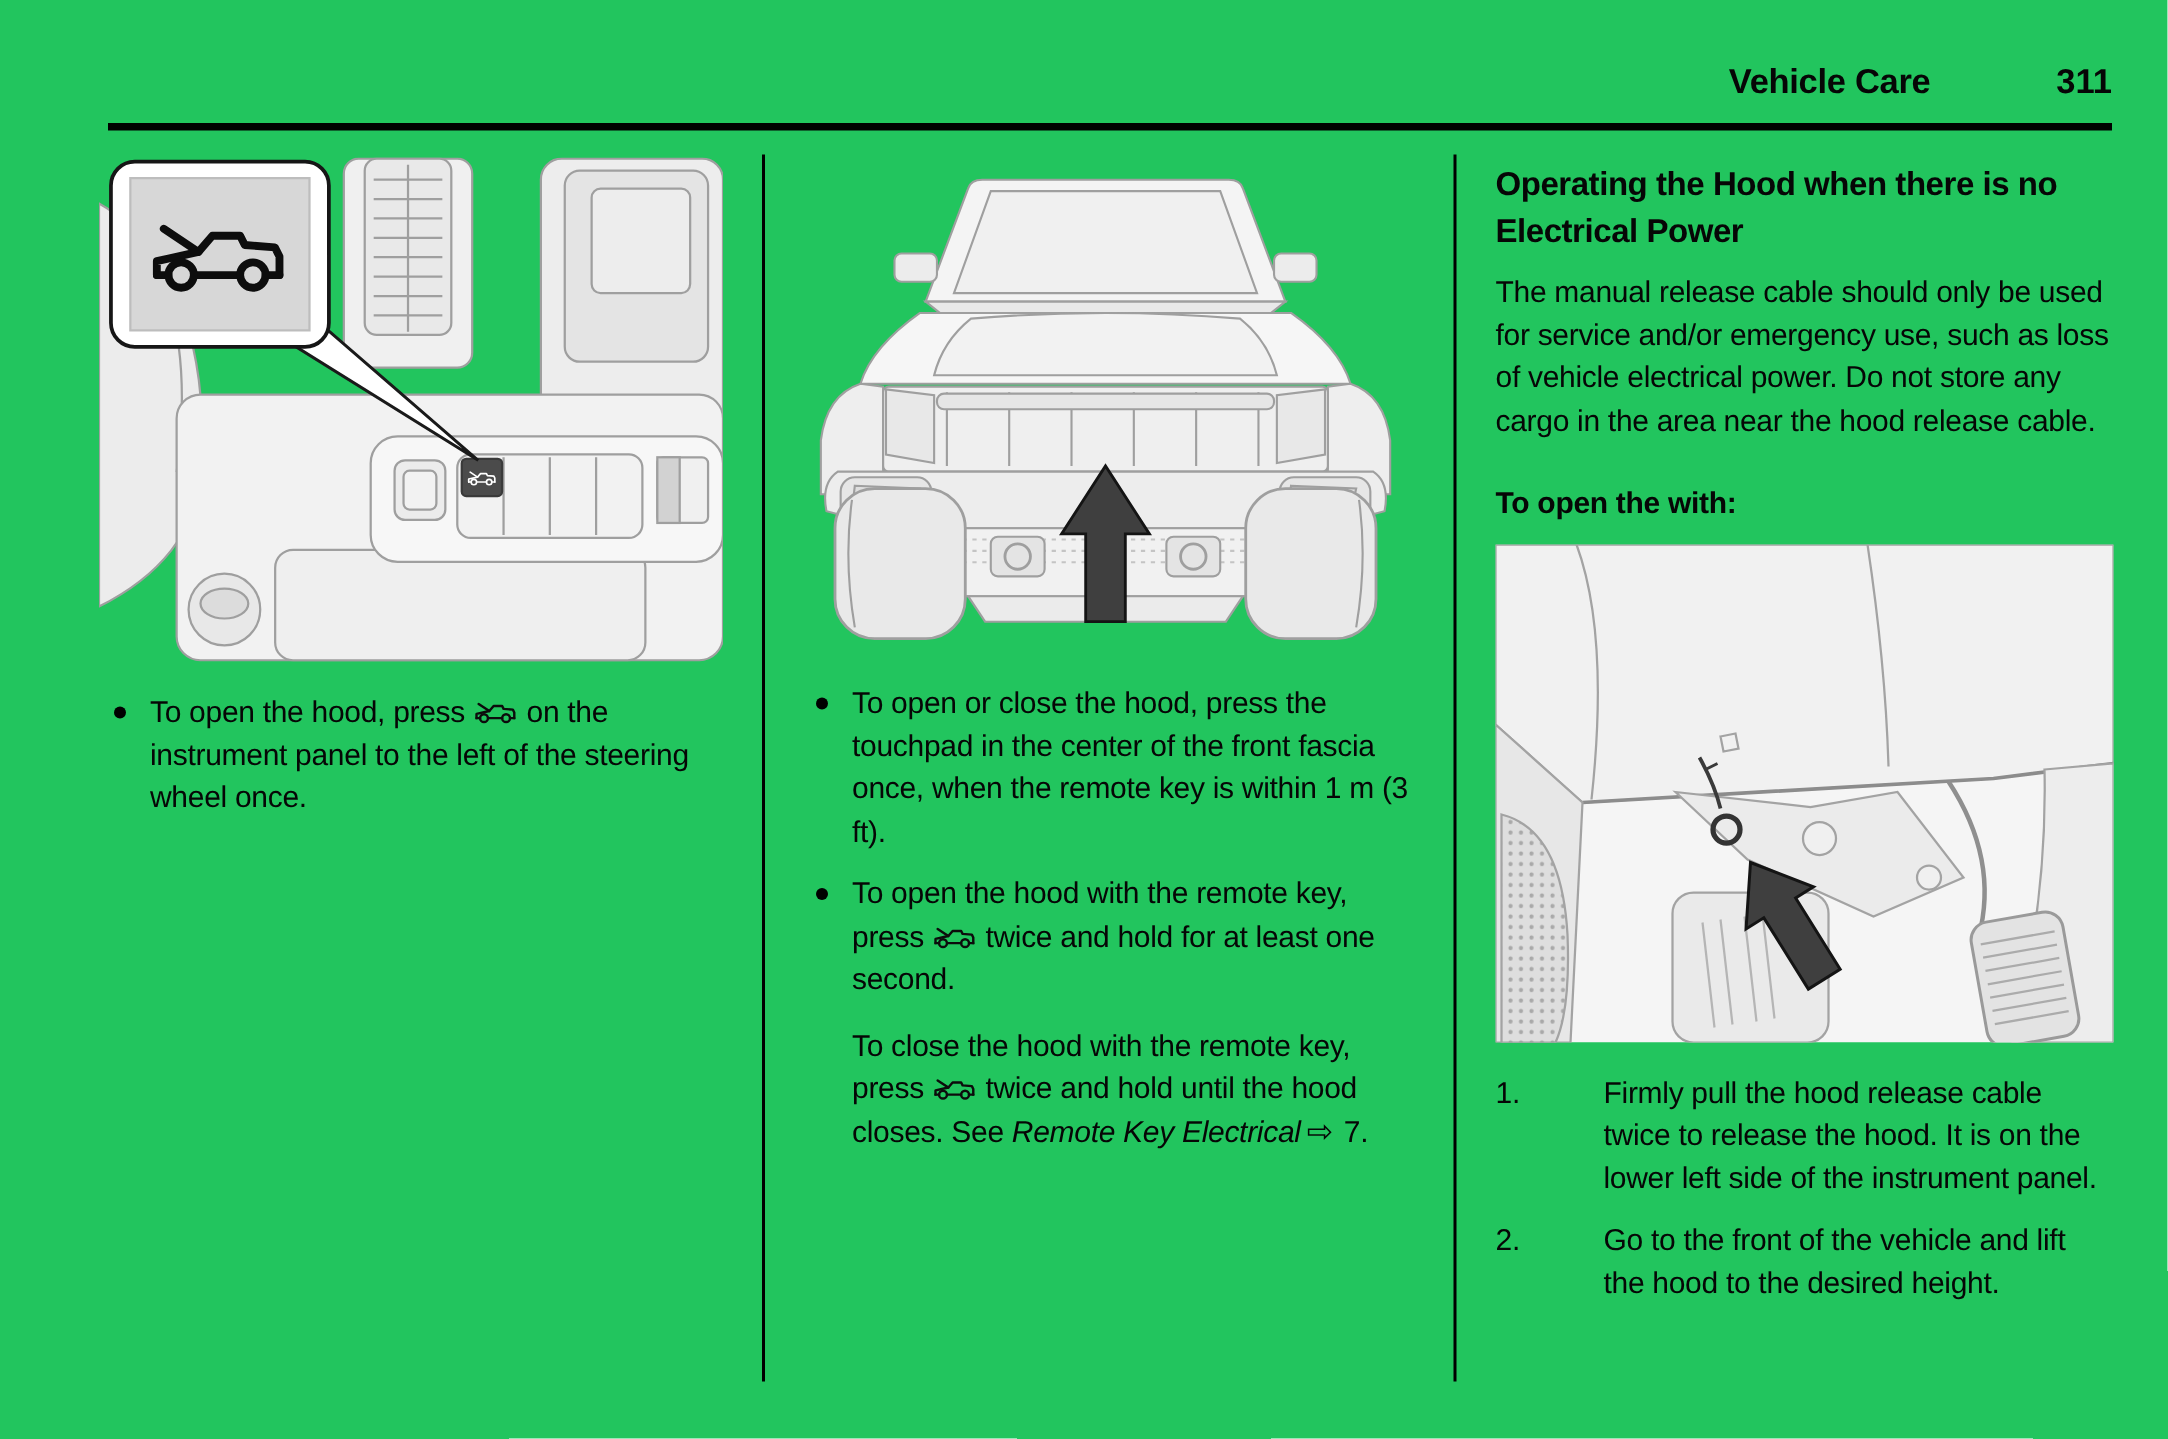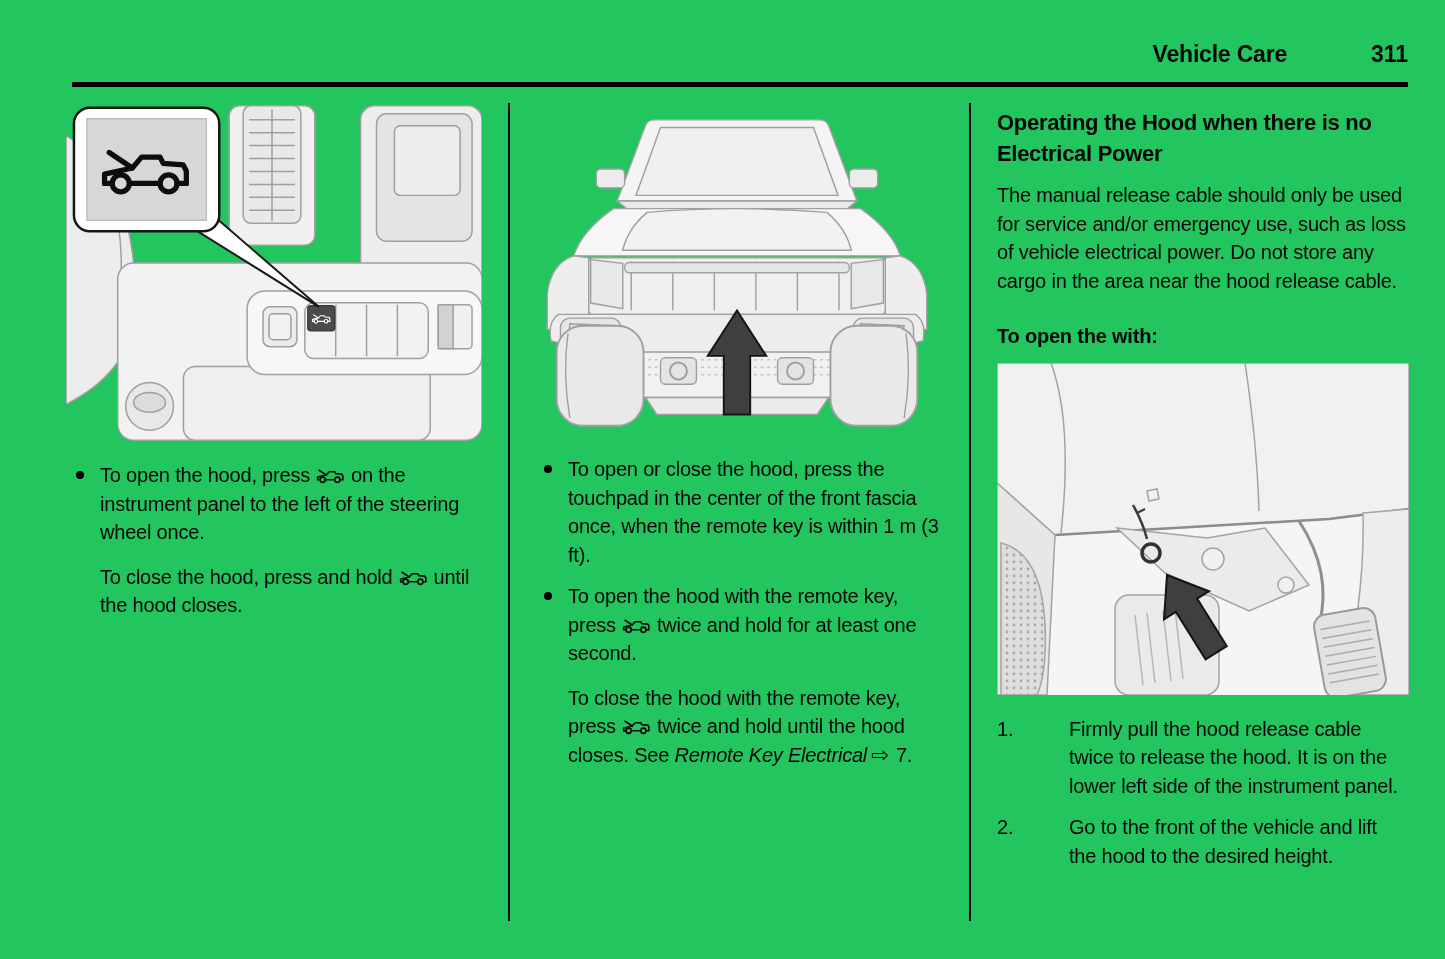--- a/index.html
+++ b/index.html
@@ -119,23 +119,20 @@
       </svg>
     </div>
 
     <div class="bullet">
       <span class="dot"></span>
       <div class="btext"><span>To open the hood, press</span><svg class="hood-inline" viewBox="0 0 64 40">
             <use href="#hood-glyph" xlink:href="#hood-glyph" width="64" height="40"></use>
           </svg><span>on the instrument panel to the left of the steering wheel once.</span></div>
     </div>
 
-    <div class="cont-para"><span>To close the hood, press and hold</span><svg class="hood-inline" viewBox="0 0 64 40">
-          <use href="#hood-glyph" xlink:href="#hood-glyph" width="64" height="40"></use>
-        </svg><span>until the hood closes.</span></div>
   </section>
 
   <section class="col" id="col2">
     <div class="figure">
       <svg width="406" height="330" viewBox="0 0 430 330">
         <g stroke="#9f9f9f" stroke-width="1.5" fill="#f2f2f2">
 
           <path d="M128,6 L302,6 Q310,6 312,12 L342,92 L88,92 L118,12 Q120,6 128,6 Z" fill="#f4f4f4"></path>
           <path d="M134,14 L296,14 L322,86 L108,86 Z" fill="#f0f0f0"></path>
           <rect x="66" y="58" width="30" height="20" rx="5" fill="#ececec"></rect>

